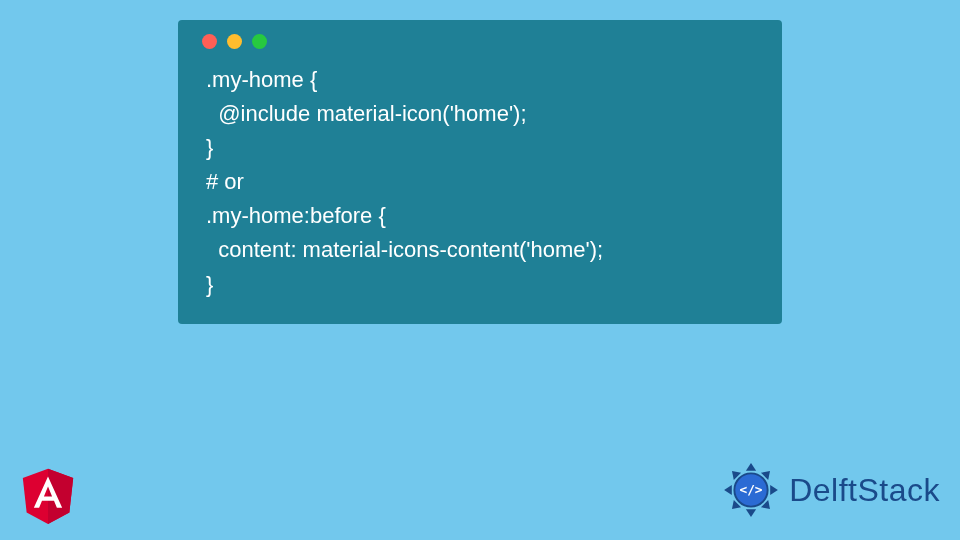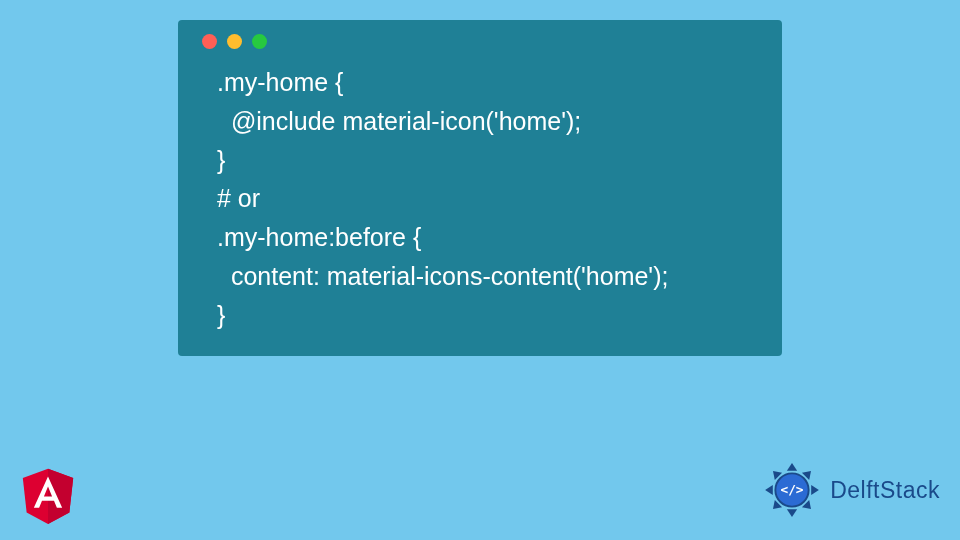--- a/index.html
+++ b/index.html
@@ -29,26 +29,25 @@
   .dot {
     width: 15px;
     height: 15px;
     border-radius: 50%;
   }
   .dot.red { background: #ff5f56; }
   .dot.yellow { background: #ffbd2e; }
   .dot.green { background: #27c93f; }
   .code {
     color: #ffffff;
-    font-size: 25px;
+    font-size: 22px;
     line-height: 1.55;
     white-space: pre;
     font-family: Arial, Helvetica, sans-serif;
     padding-left: 8px;
-    margin-left: 11px;
   }
   .angular-logo {
     position: absolute;
     bottom: 14px;
     left: 18px;
     width: 60px;
     height: 64px;
   }
   .delft {
     position: absolute;
@@ -56,21 +55,21 @@
     right: 20px;
     display: flex;
     align-items: center;
     gap: 6px;
   }
   .delft-icon {
     width: 64px;
     height: 64px;
   }
   .delft-text {
-    font-size: 23px;
+    font-size: 32px;
     color: #1a4a8a;
     font-weight: 500;
     letter-spacing: 0.5px;
   }
 </style>
 </head>
 <body>
 
 <div class="code-window">
   <div class="dots">

